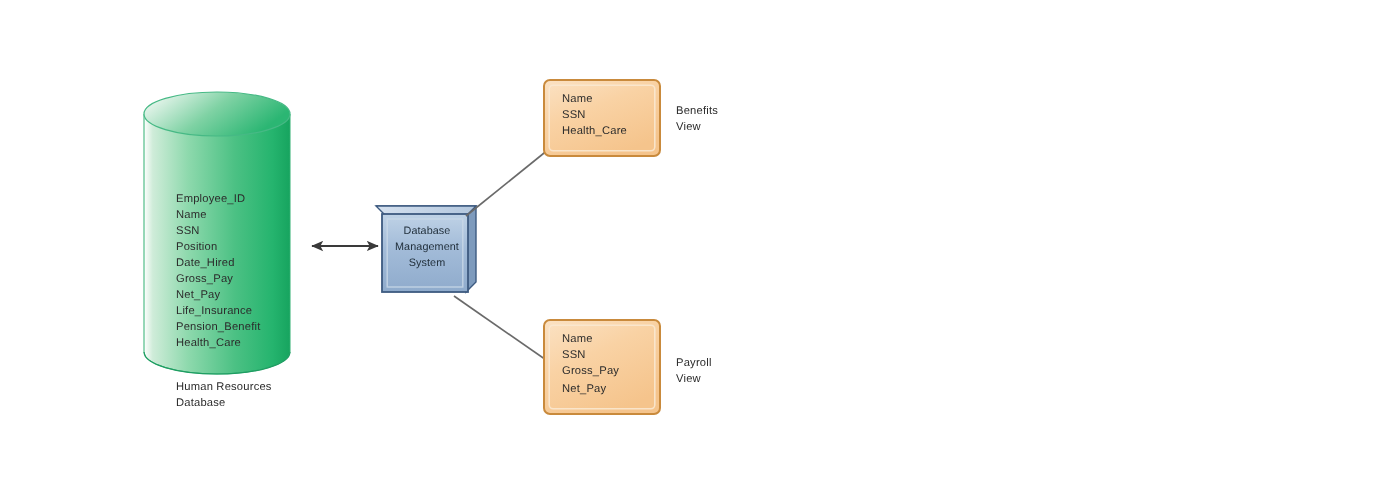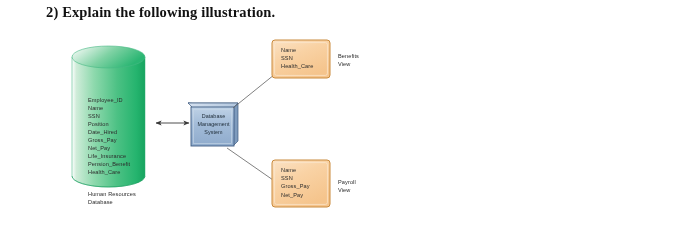--- a/index.html
+++ b/index.html
@@ -102,21 +102,20 @@
     letter-spacing: 0.1px;
   }
   .view-caption.benefits { left: 338px; top: 52px; }
   .view-caption.payroll  { left: 338px; top: 178px; }
 </style>
 </head>
 <body>
 
 <div id="canvas">
 
-  <div class="page-title">2) Explain the following illustration.</div>
 
   <svg id="art" viewBox="0 0 700 241">
     <defs>
       <linearGradient id="cylBody" x1="0" y1="0" x2="1" y2="0">
         <stop offset="0" stop-color="#ffffff"></stop>
         <stop offset="0.06" stop-color="#cfecd9"></stop>
         <stop offset="0.30" stop-color="#8ed9ad"></stop>
         <stop offset="0.62" stop-color="#4cc184"></stop>
         <stop offset="0.88" stop-color="#25b46e"></stop>
         <stop offset="1" stop-color="#17a45f"></stop>

